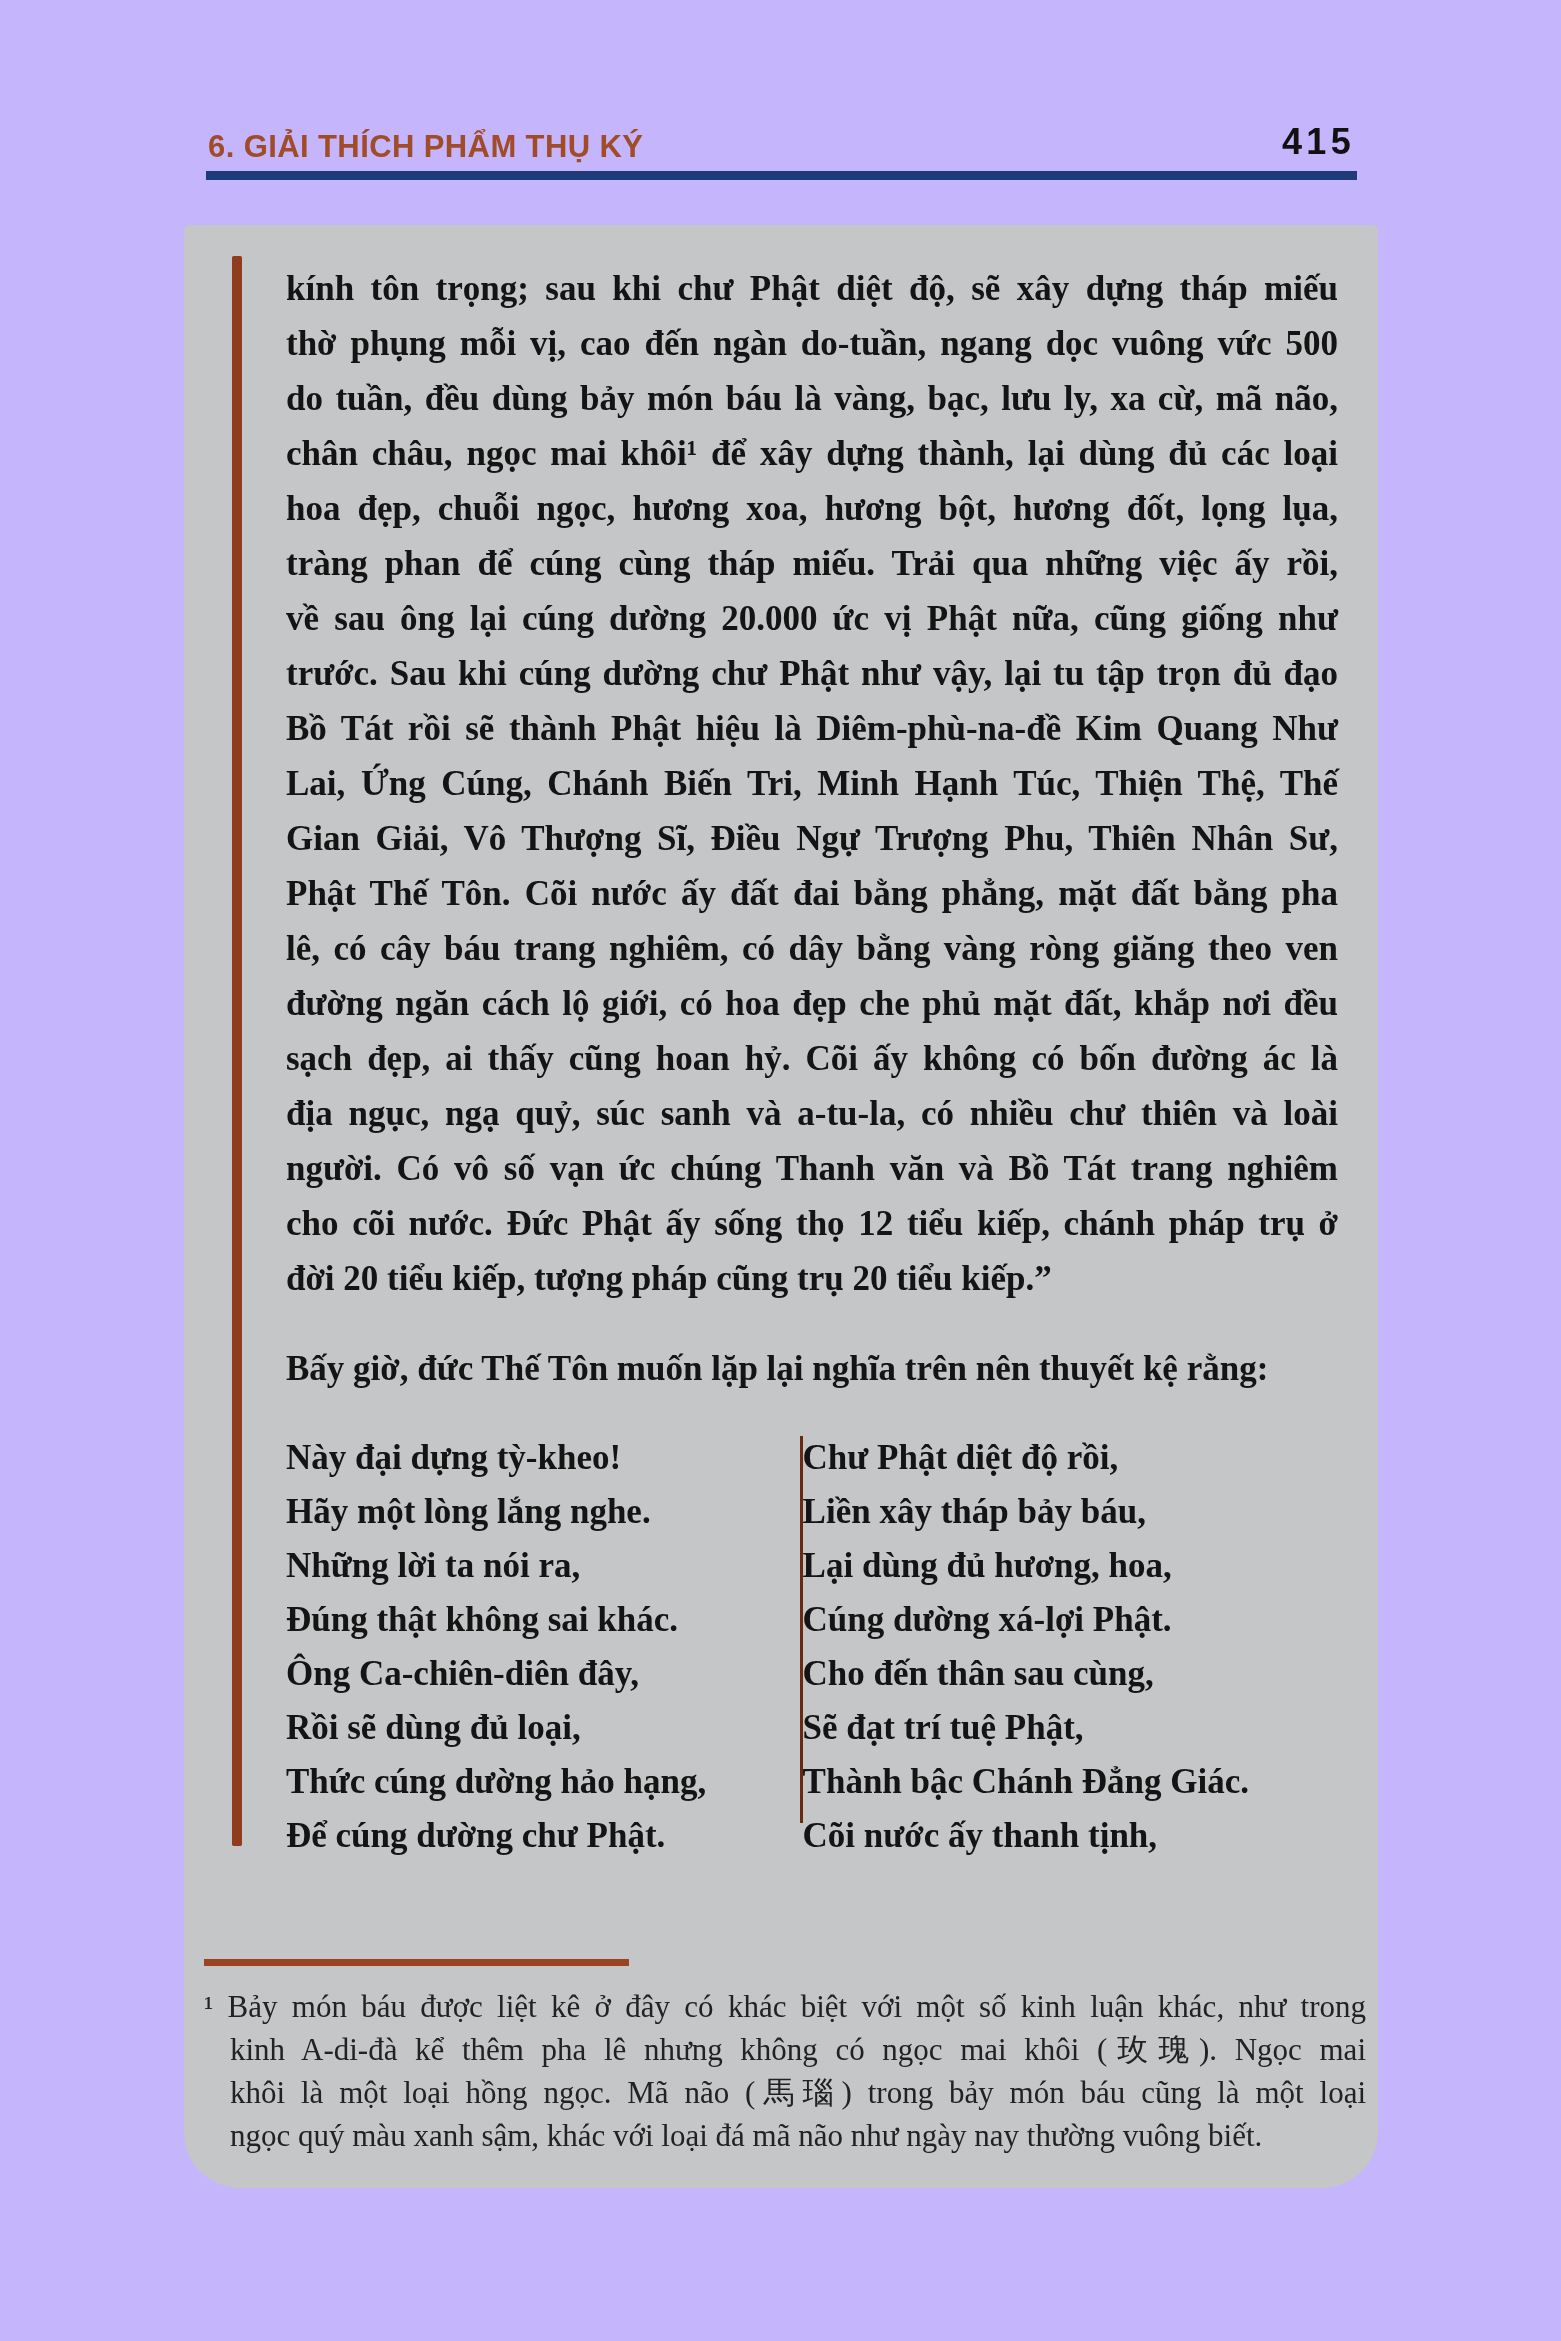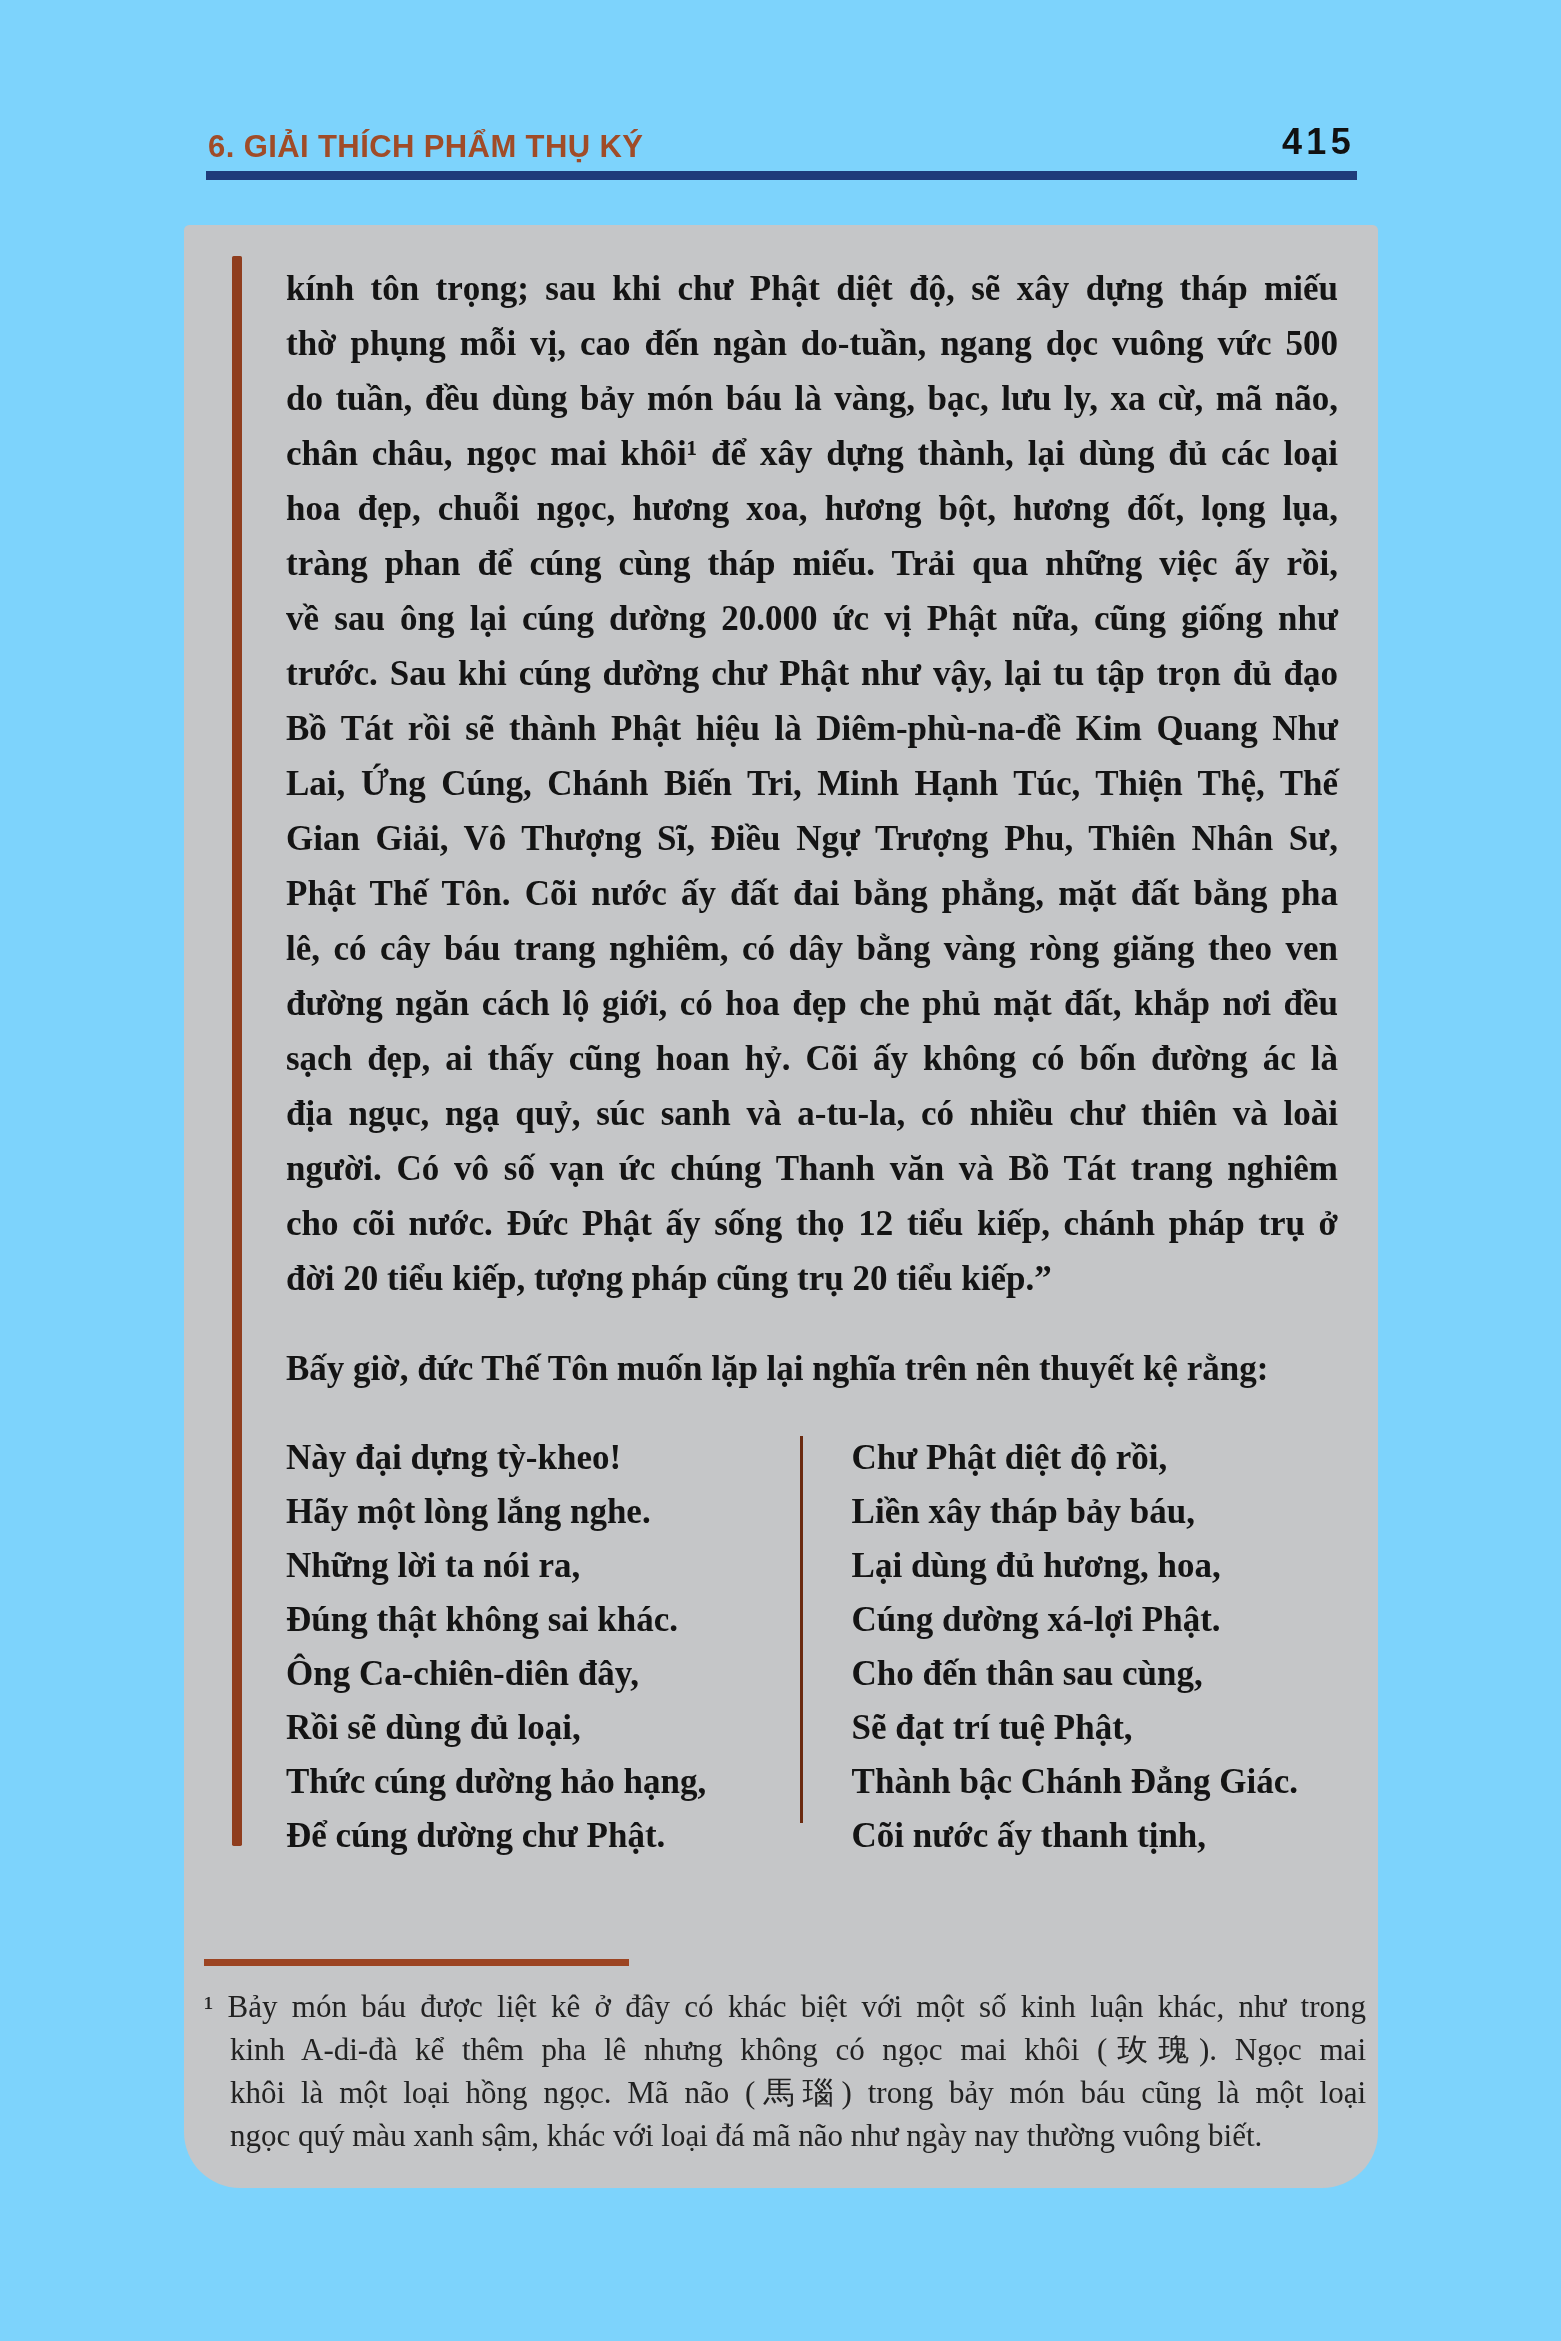--- a/index.html
+++ b/index.html
@@ -1,19 +1,19 @@
 <!DOCTYPE html>
 <html style="font-size:14px"><head>
 <meta charset="utf-8">
 <style>
   html,body{margin:0;padding:0;background:#ffffff;}
   .page{
     position:relative;
     width:1561px;height:2342px;
-    background:#7dd3fc;
+    background:#c4b5fd;
     overflow:hidden;
     font-family:"Liberation Serif","DejaVu Serif",serif;
     color:#141414;
   }
 
   
   .chapter-title{
     position:absolute;left:208px;top:131px;
     font-family:"Liberation Sans","DejaVu Sans",sans-serif;
     font-weight:700;font-size:31px;line-height:1;
@@ -50,21 +50,21 @@
 
   .intro-line{
     margin-top:35px;
     font-weight:700;font-size:35px;line-height:55px;
     text-align:left;
   }
 
   .verse-row{display:flex;margin-top:35px;}
   .verse-col-left{width:514px;}
   .verse-divider{width:2.6px;background:#6b2a10;margin:5.2px 0 40px 0;}
-  .verse-col-right{flex:1;padding-left:49px;}
+  .verse-col-right{flex:1;}
   .verse-line{font-weight:700;font-size:35px;line-height:54px;text-align:left;}
 
   
   .footnote{
     position:absolute;left:204px;top:1959px;width:1162px;
     color:#222222;
   }
   .footnote-rule{width:425px;height:7px;background:#9c4422;margin-bottom:19px;}
   .fn-lines{padding-left:26px;font-size:31px;line-height:43px;font-weight:400;}
   .fn-line{text-align:justify;text-align-last:justify;}

